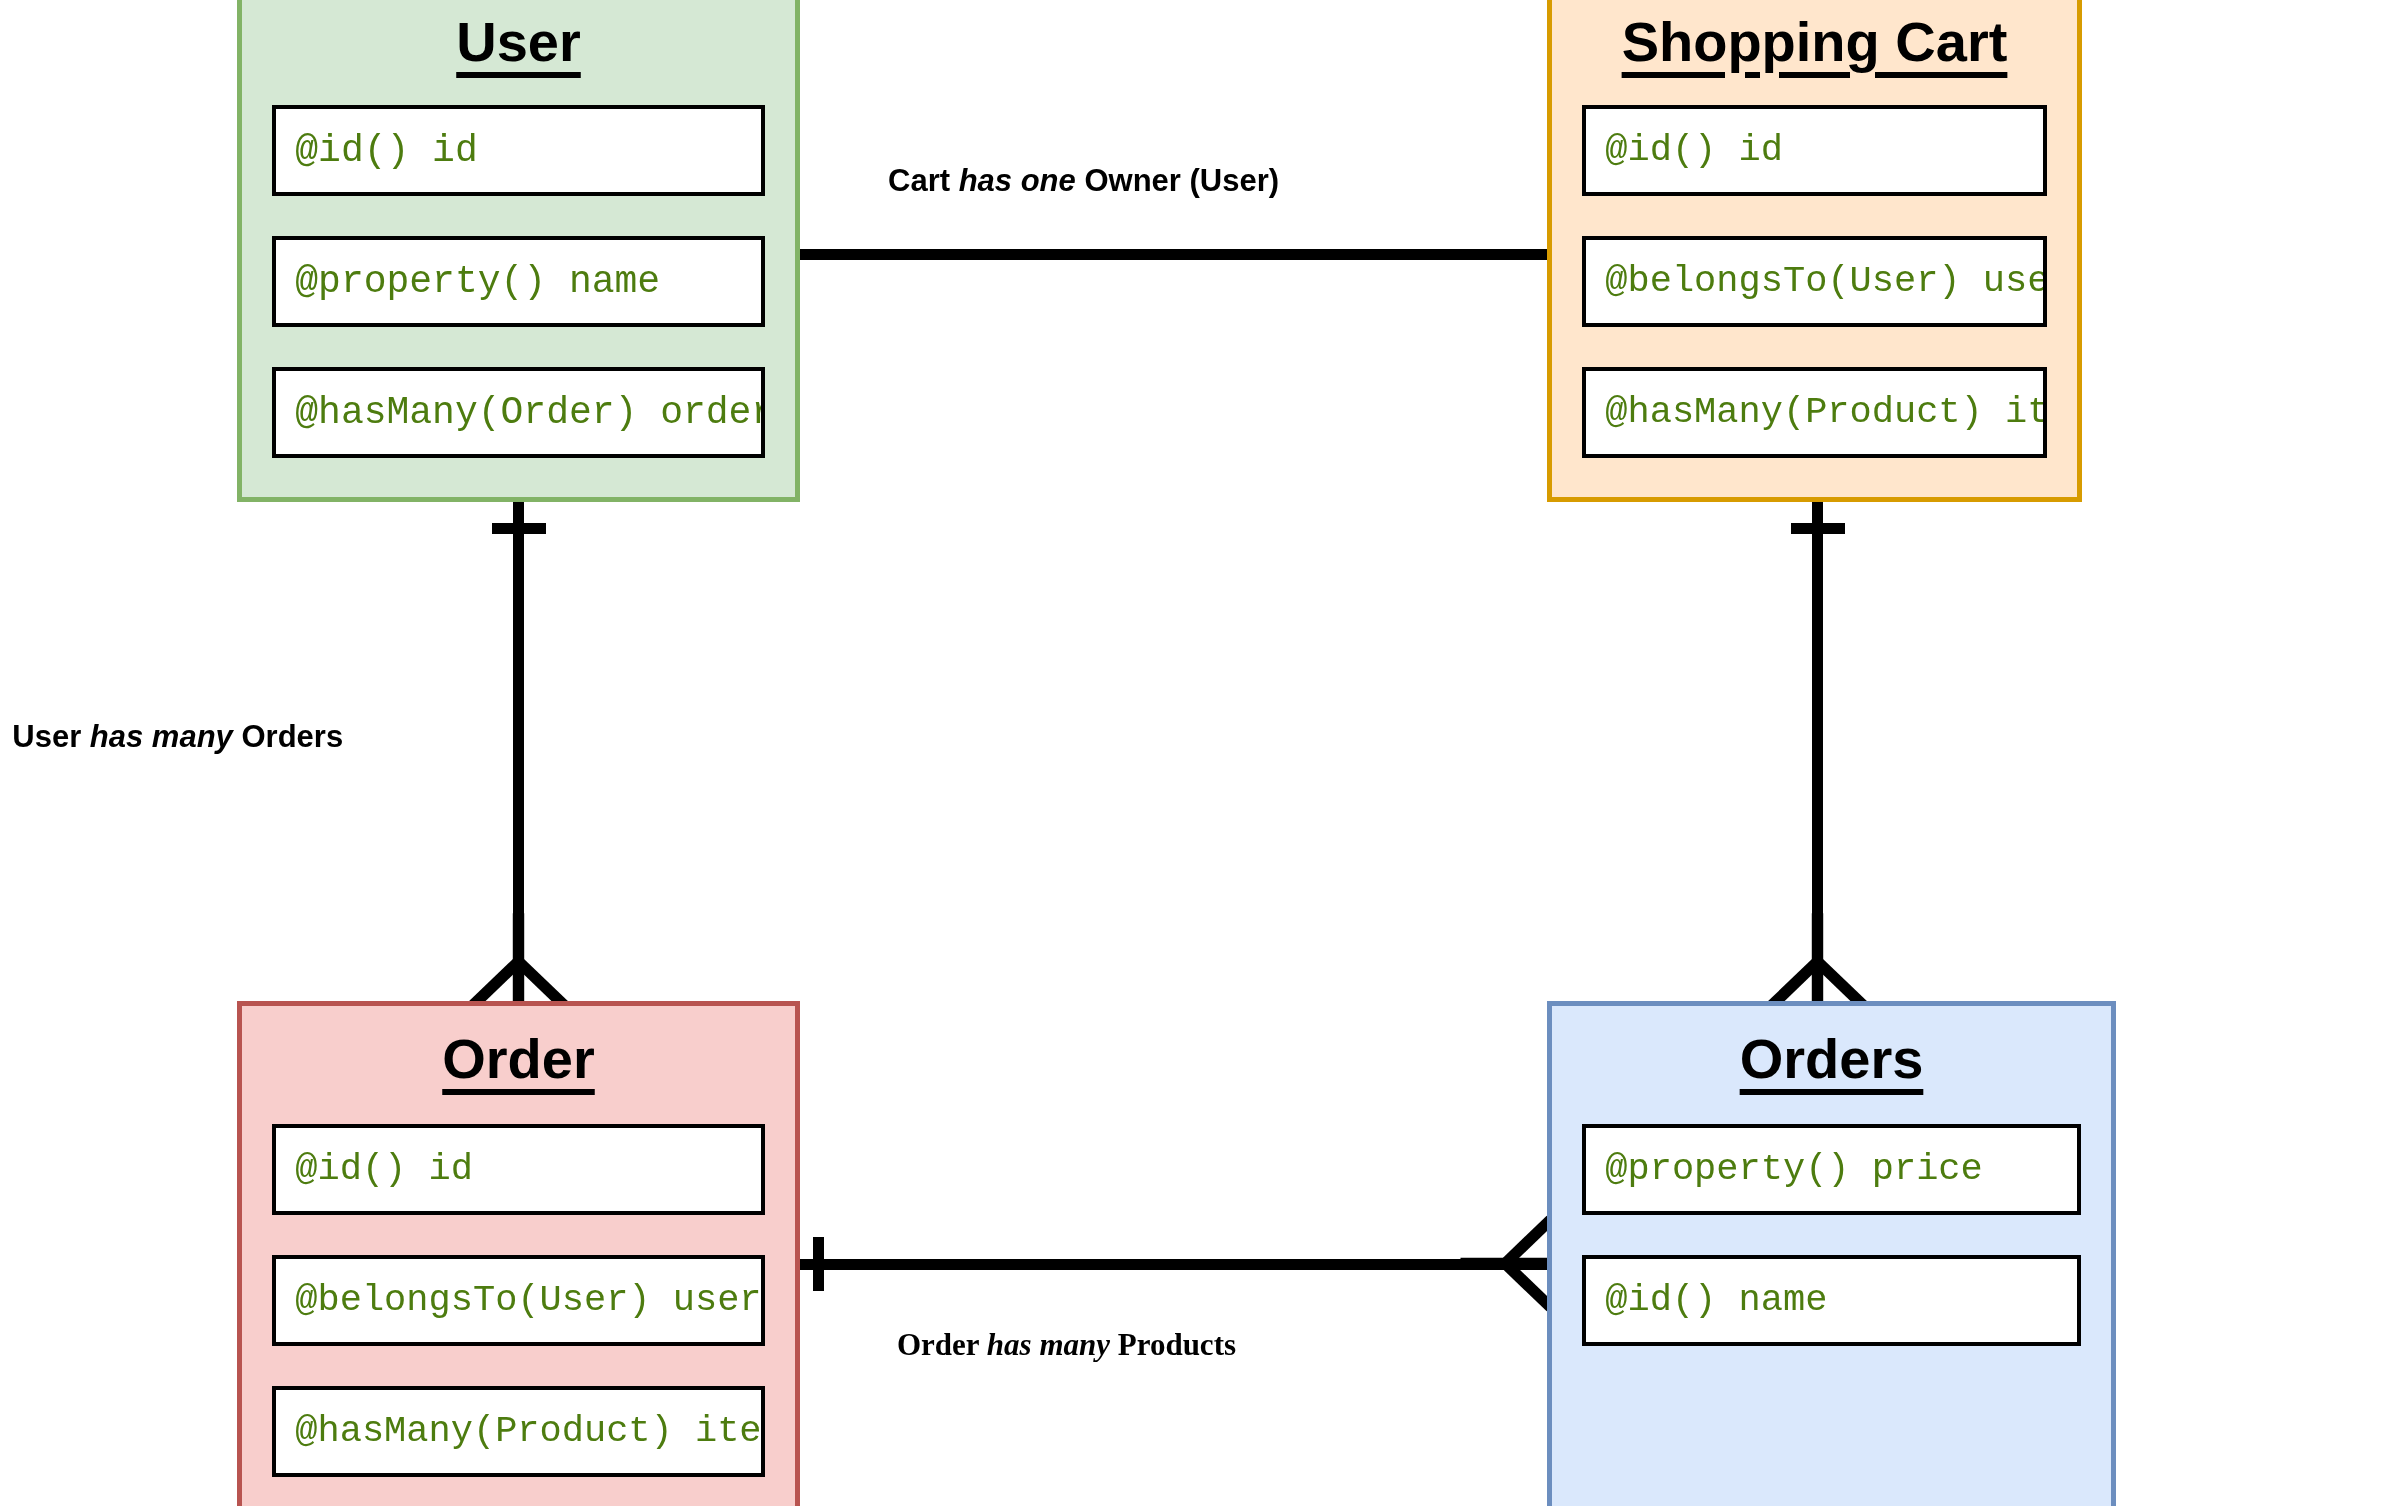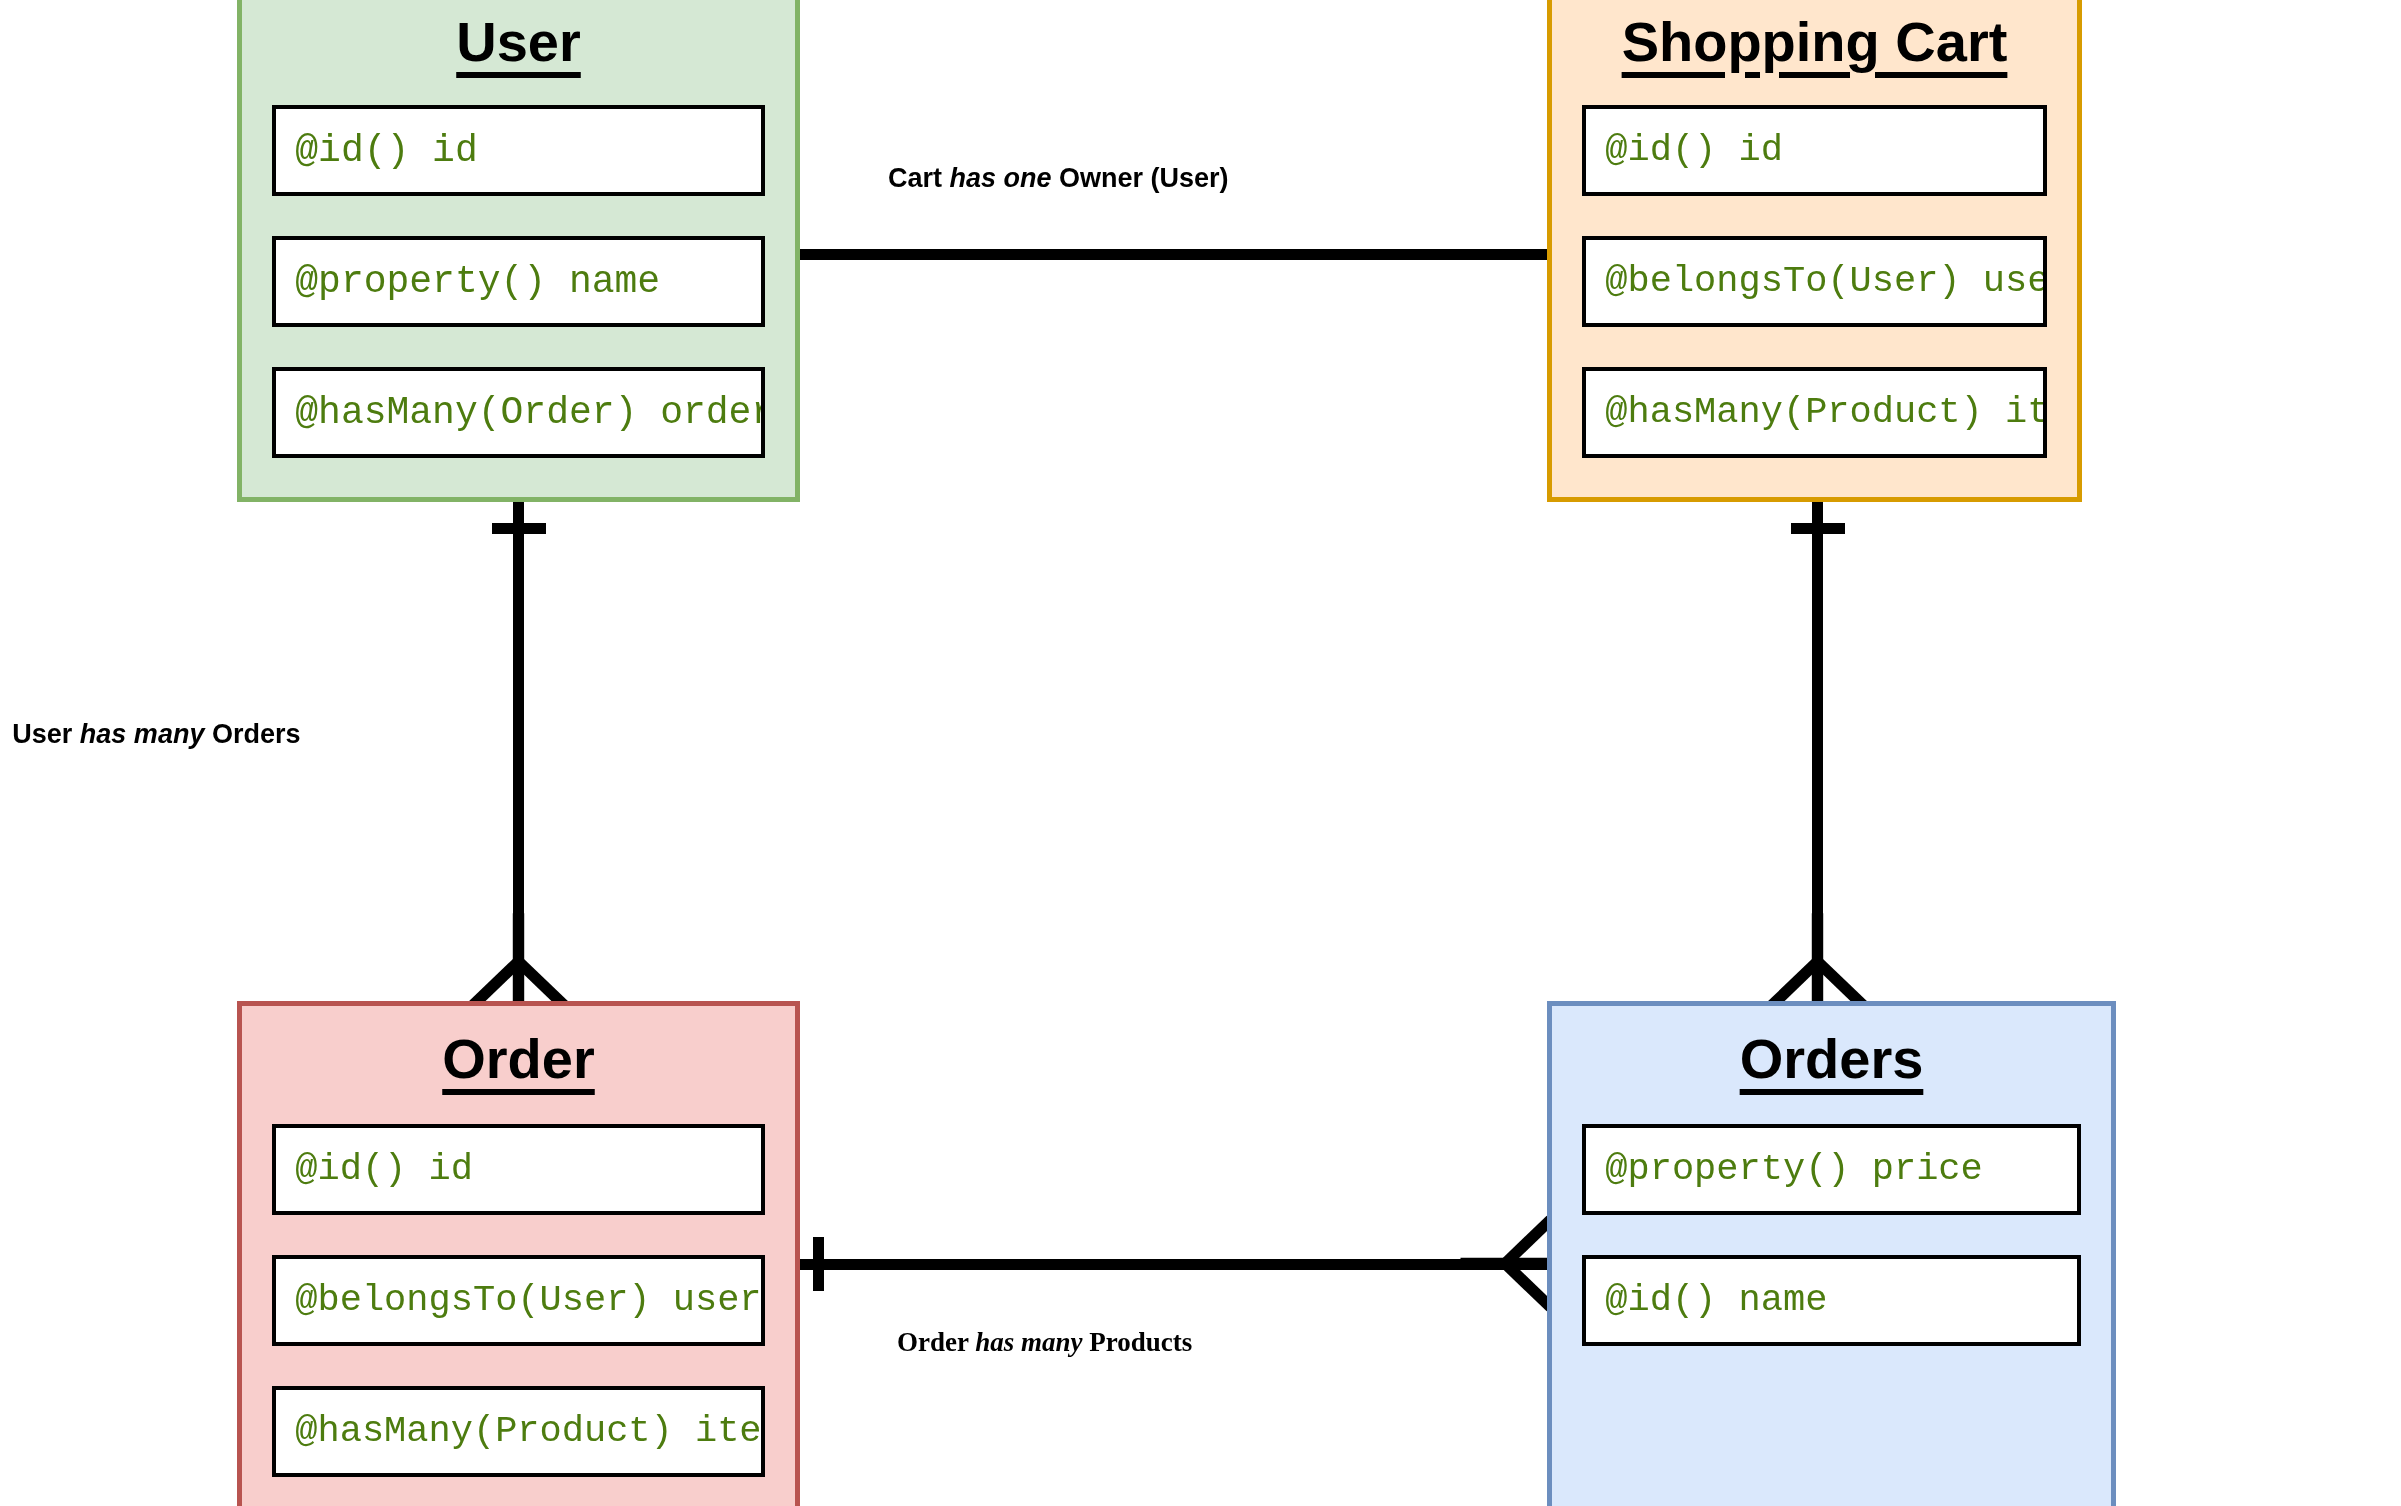--- a/index.html
+++ b/index.html
@@ -92,21 +92,21 @@
 
   
   .tick-v { position: absolute; background: #000000; width: 54px; height: 11.4px; }
   .tick-h { position: absolute; background: #000000; width: 11.4px; height: 54px; }
 
   
   .edge-label {
     position: absolute;
     font-family: "Liberation Sans", sans-serif;
     font-weight: bold;
-    font-size: 27px;
+    font-size: 31px;
     line-height: 1.0;
     color: #000000;
     white-space: nowrap;
   }
   .edge-label em { font-style: italic; }
 
   .crow { position: absolute; }
 </style>
 </head>
 <body>

